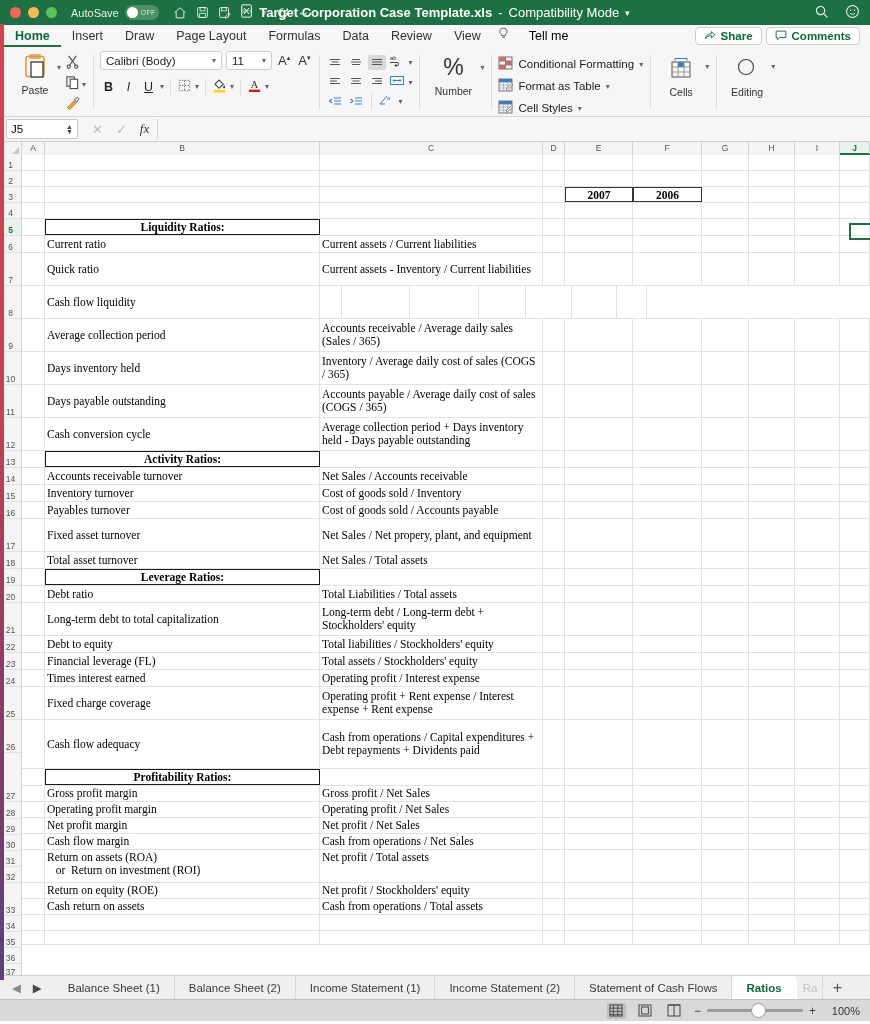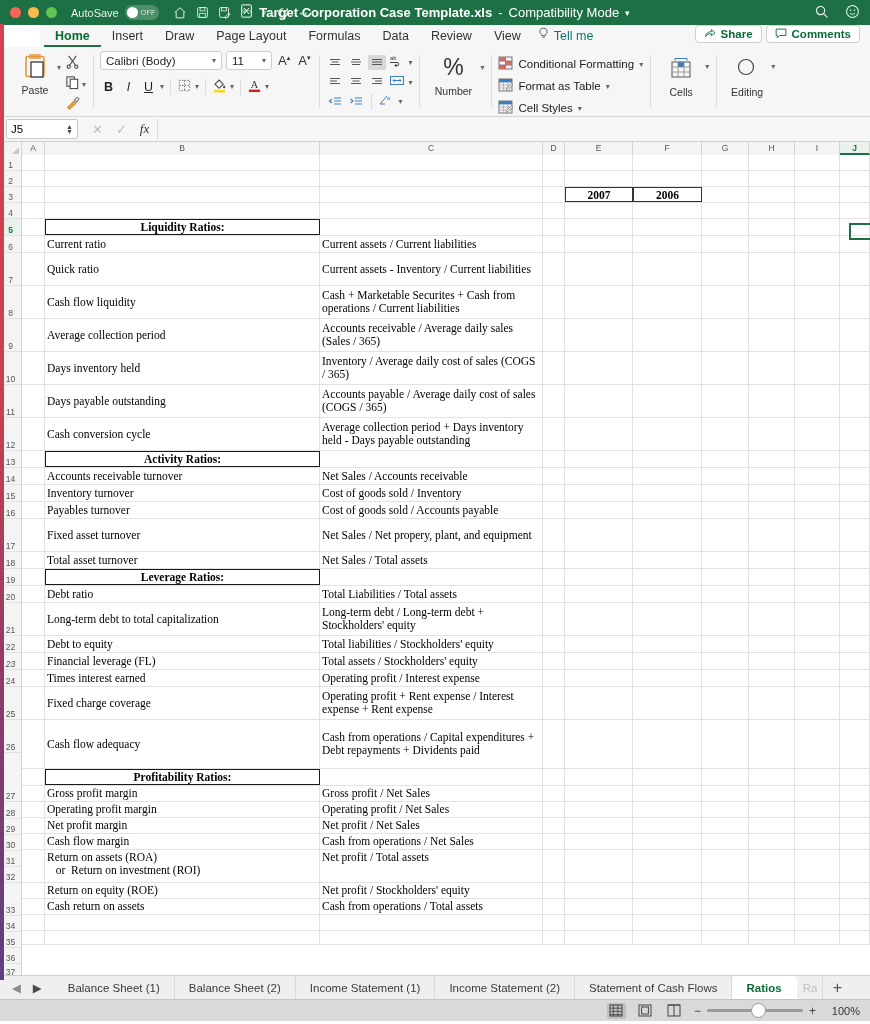--- a/index.html
+++ b/index.html
@@ -34,26 +34,26 @@
   .tb-icons{display:flex; align-items:center; gap:9px; margin-left:14px; color:#dff0e6;}
   .tb-icons svg{display:block;}
   .tb-title{
     position:absolute; left:0; right:0; text-align:center;
     font-size:13px; font-weight:bold; color:#ffffff; pointer-events:none;
   }
   .tb-title .sub{font-weight:normal;}
   .tb-right{margin-left:auto; display:flex; gap:16px; align-items:center; z-index:2;}
   
   #ribbon-tabs{
-    height:22px; background:#f6f6f6; display:flex; 
-    padding-left:4px; gap:0px; border-bottom:none; position:relative;margin-left:40px;
+    height:22px; background:#f6f6f6; display:flex; align-items:center;
+    padding-left:4px; gap:0px; border-bottom:none; position:relative;
   }
   .rtab{ font-size:12.5px; color:#333; padding:0 11px; line-height:22px; height:22px;}
   .rtab.active{ color:#0b6b37; font-weight:bold; border-bottom:2px solid #1d7044;}
-  .tellme{display:flex;align-items:center;gap:5px;color:#0f766e;padding-left:6px;}
+  .tellme{display:flex;align-items:center;gap:20px;color:#000000;padding-left:6px;}
   .rtab-right{margin-left:auto; display:flex; gap:4px; padding-right:10px;}
   .pillbtn{
     border:1px solid #cfcfcf; border-radius:4px; background:#fff;
     font-size:11.5px; color:#0b6b37; font-weight:bold; padding:2px 8px;
     display:flex; align-items:center; gap:5px; height:18px;
   }
   
   #ribbon{
     height:70px; background:#f6f6f6; border-bottom:1px solid #d6d6d6;
     display:flex; align-items:stretch; padding:4px 0 0 6px; position:relative;
@@ -642,23 +642,20 @@
           <div class="cell" style="width: 47px; min-width: 47px;"></div>
           <div class="cell" style="width: 46px; min-width: 46px;"></div>
           <div class="cell" style="width: 45px; min-width: 45px;"></div>
           <div class="cell" style="width: 30px; min-width: 30px;"></div>
         </div>
         <div class="grow" style="height: 33px;">
           <div class="cell" style="width: 23px; min-width: 23px;"></div>
           <div class="cell" style="width: 275px; min-width: 275px;">
             <span class="wrap">Cash flow liquidity</span>
           </div>
-          <div class="cell" style="width: 223px; min-width: 223px;">
-            <span class="wrap">Cash + Marketable Securites + Cash from operations / Current liabilities</span>
-          </div>
           <div class="cell" style="width: 22px; min-width: 22px;"></div>
           <div class="cell" style="width: 68px; min-width: 68px;"></div>
           <div class="cell" style="width: 69px; min-width: 69px;"></div>
           <div class="cell" style="width: 47px; min-width: 47px;"></div>
           <div class="cell" style="width: 46px; min-width: 46px;"></div>
           <div class="cell" style="width: 45px; min-width: 45px;"></div>
           <div class="cell" style="width: 30px; min-width: 30px;"></div>
         </div>
         <div class="grow" style="height: 33px;">
           <div class="cell" style="width: 23px; min-width: 23px;"></div>

